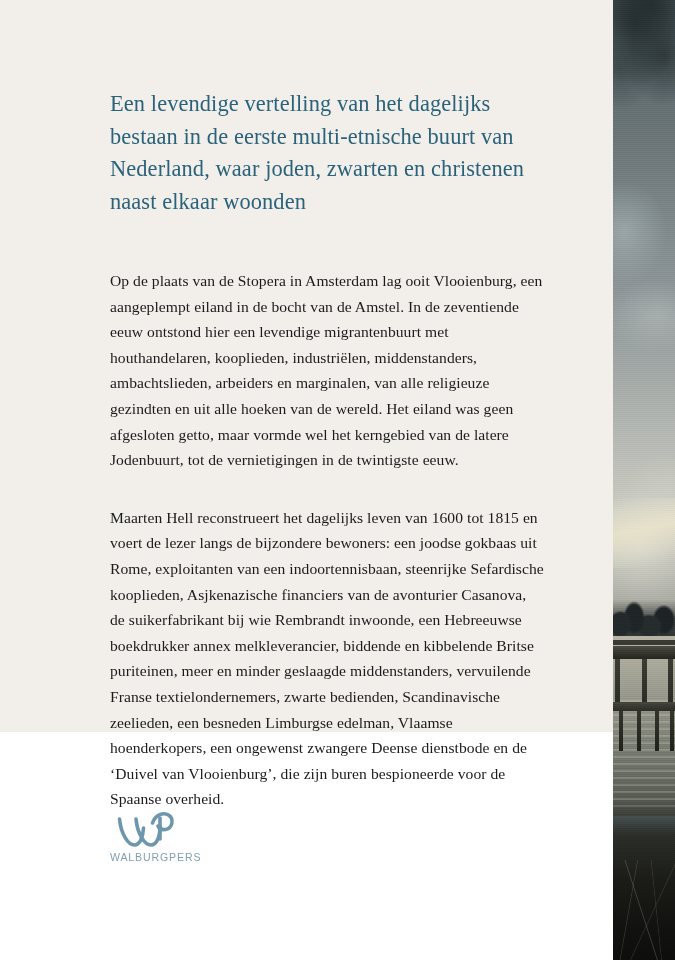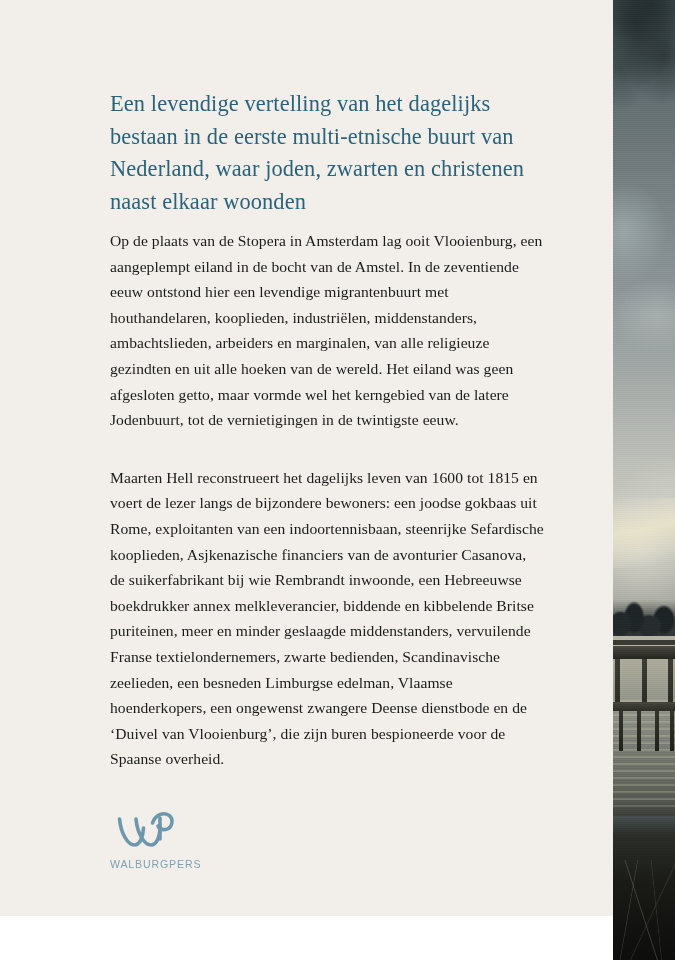--- a/index.html
+++ b/index.html
@@ -8,21 +8,21 @@
   html, body {
     width:675px;
     height:960px;
     overflow:hidden;
     background:#ffffff;
   }
 
   .cover {
     position:relative;
     width:675px;
-    height:916px;
+    height:732px;
     background:#f2efeb;
     font-family:"Liberation Serif", "DejaVu Serif", serif;
   }
 
   
   .content {
     position:absolute;
     left:110px;
     top:0;
     width:428px;
@@ -47,41 +47,42 @@
     left:0;
     width:434px;
   }
 
   .body-para {
     font-size:15.6px;
     line-height:25.6px;
     color:#1b1b1b;
     letter-spacing:0.05px;
     text-align:left;
+    margin-top:40px;
   }
 
   .body-para + .body-para { margin-top:32px; }
 
   
   .logo {
     position:absolute;
     left:110px;
     top:808px;
     width:122px;
     height:62px;
   }
   .logo-mark {
     display:block;
     width:62px;
     height:42px;
     margin-left:6px;
   }
   .logo-word {
     display:block;
-    margin-top:8px;
+    margin-top:1px;
     font-family:"Liberation Sans", "DejaVu Sans", sans-serif;
     font-size:10.6px;
     letter-spacing:0.85px;
     color:#7f9fb2;
     font-weight:400;
     white-space:nowrap;
   }
 
   
   .strip {

